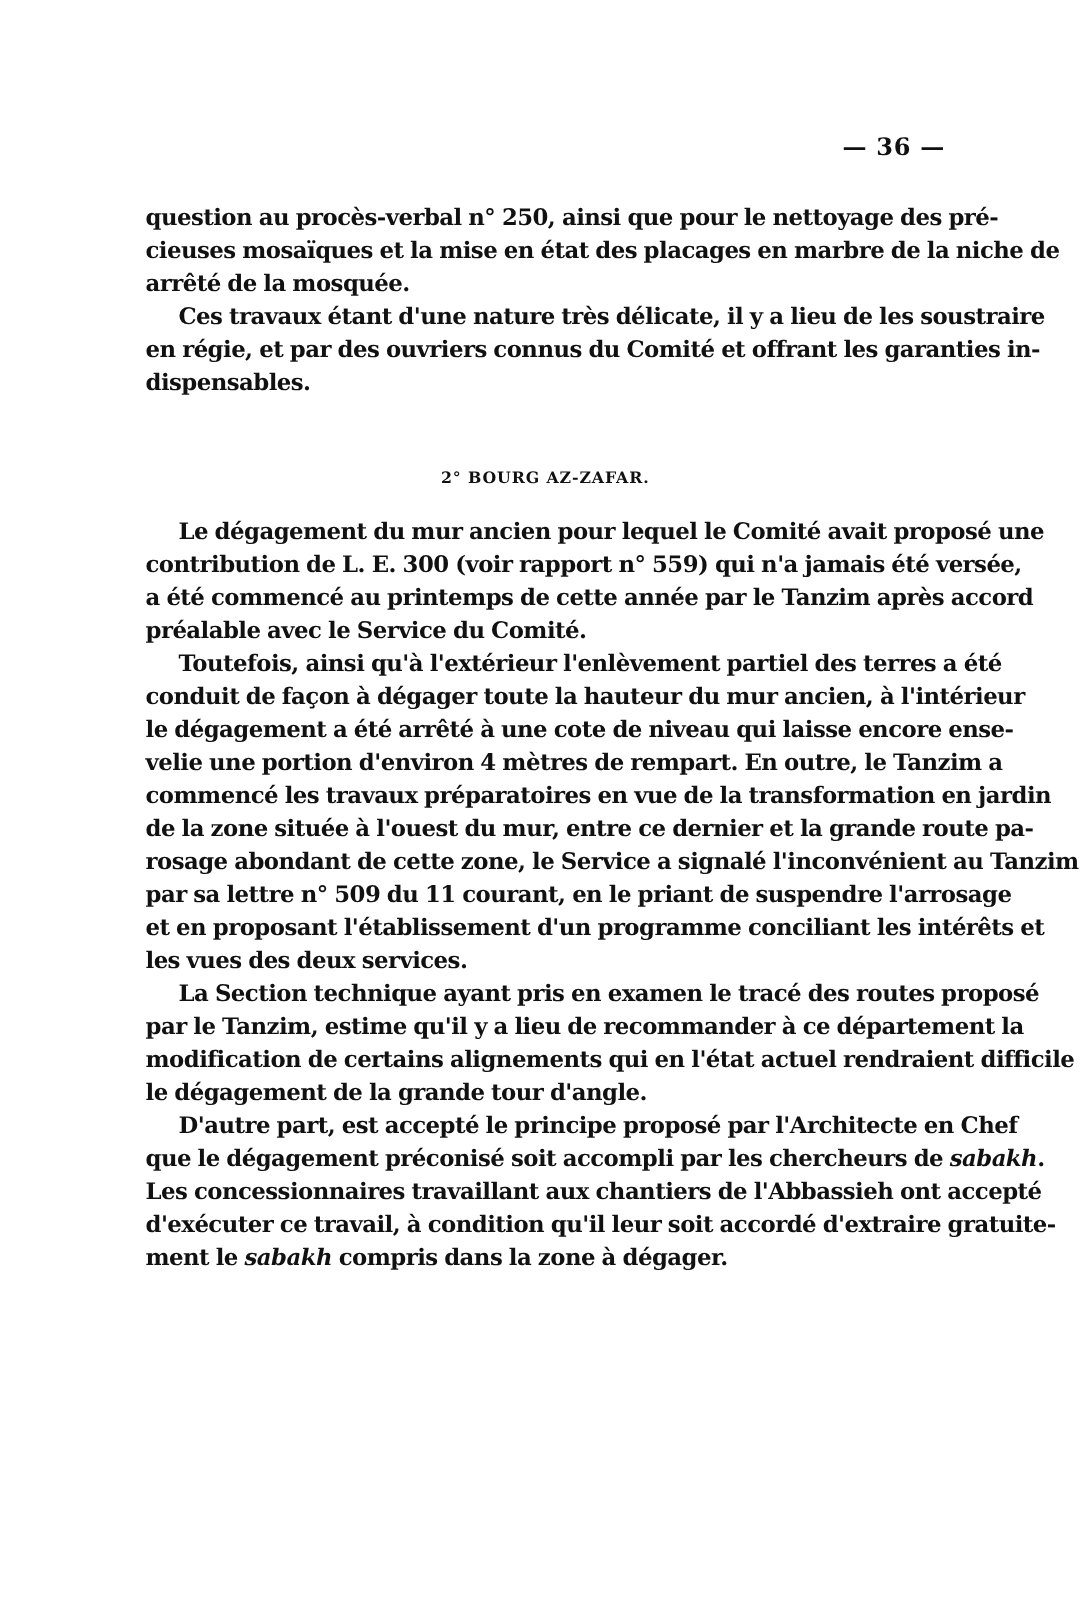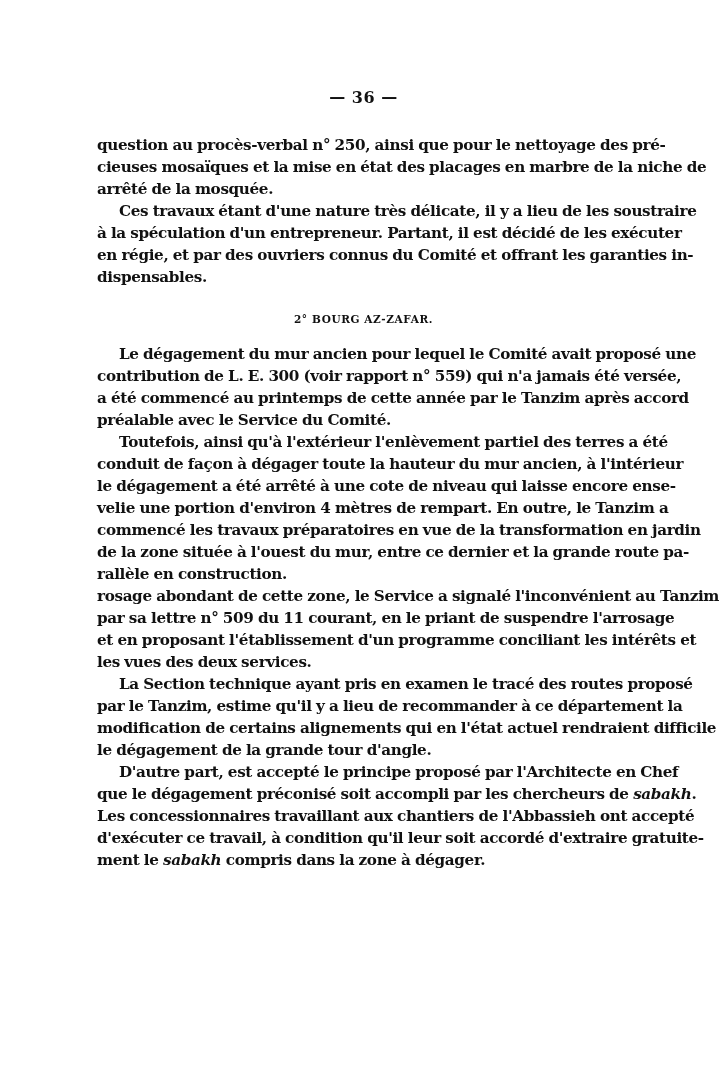--- a/index.html
+++ b/index.html
@@ -3,21 +3,21 @@
 <meta charset="utf-8">
 <style>
   html, body { margin: 0; padding: 0; background: #ffffff; }
   body { width: 720px; height: 1082px; position: relative; overflow: hidden; }
   .page {
     position: absolute; left: 97px; top: 0; width: 533px;
     font-family: "DejaVu Serif", "Liberation Serif", serif;
     font-size: 15.2px; color: #111; font-weight: bold;
   }
   .page-number {
-    position: absolute; top: 88px; left: 0; width: 533px; text-align: center;
+    position: absolute; top: 88px; left: 0; width: 533px; text-align: right;
     font-size: 16px; letter-spacing: 0.5px;
   }
   .block { position: absolute; left: 0; width: 533px; }
   .line {
     height: 22px; line-height: 22px; white-space: nowrap;
     text-align: justify; text-align-last: justify;
     letter-spacing: -0.35px; word-spacing: -0.5px;
   }
   .line.last { text-align-last: left; }
   .line.indent { padding-left: 22px; }
@@ -31,39 +31,37 @@
 <body>
 
 <div class="page">
   <div class="page-number">— 36 —</div>
 
   <div class="block" id="top-block" style="top:134px">
       <div class="line">question au procès-verbal n° 250, ainsi que pour le nettoyage des pré-</div>
       <div class="line">cieuses mosaïques et la mise en état des placages en marbre de la niche de</div>
       <div class="line last">arrêté de la mosquée.</div>
       <div class="line indent">Ces travaux étant d'une nature très délicate, il y a lieu de les soustraire</div>
-      <div class="line">à la spéculation d'un entrepreneur. Partant, il est décidé de les exécuter</div>
       <div class="line">en régie, et par des ouvriers connus du Comité et offrant les garanties in-</div>
       <div class="line last">dispensables.</div>
     </div>
 
   <div class="heading">2° BOURG AZ-ZAFAR.</div>
 
   <div class="block" id="bottom-block" style="top:343px">
       <div class="line indent">Le dégagement du mur ancien pour lequel le Comité avait proposé une</div>
       <div class="line">contribution de L. E. 300 (voir rapport n° 559) qui n'a jamais été versée,</div>
       <div class="line">a été commencé au printemps de cette année par le Tanzim après accord</div>
       <div class="line last">préalable avec le Service du Comité.</div>
       <div class="line indent">Toutefois, ainsi qu'à l'extérieur l'enlèvement partiel des terres a été</div>
       <div class="line">conduit de façon à dégager toute la hauteur du mur ancien, à l'intérieur</div>
       <div class="line">le dégagement a été arrêté à une cote de niveau qui laisse encore ense-</div>
       <div class="line">velie une portion d'environ 4 mètres de rempart. En outre, le Tanzim a</div>
       <div class="line">commencé les travaux préparatoires en vue de la transformation en jardin</div>
       <div class="line">de la zone située à l'ouest du mur, entre ce dernier et la grande route pa-</div>
-      <div class="line last">rallèle en construction.</div>
       <div class="line">rosage abondant de cette zone, le Service a signalé l'inconvénient au Tanzim</div>
       <div class="line">par sa lettre n° 509 du 11 courant, en le priant de suspendre l'arrosage</div>
       <div class="line">et en proposant l'établissement d'un programme conciliant les intérêts et</div>
       <div class="line last">les vues des deux services.</div>
       <div class="line indent">La Section technique ayant pris en examen le tracé des routes proposé</div>
       <div class="line">par le Tanzim, estime qu'il y a lieu de recommander à ce département la</div>
       <div class="line">modification de certains alignements qui en l'état actuel rendraient difficile</div>
       <div class="line last">le dégagement de la grande tour d'angle.</div>
       <div class="line indent">D'autre part, est accepté le principe proposé par l'Architecte en Chef</div>
       <div class="line">que le dégagement préconisé soit accompli par les chercheurs de <i>sabakh</i>.</div>

